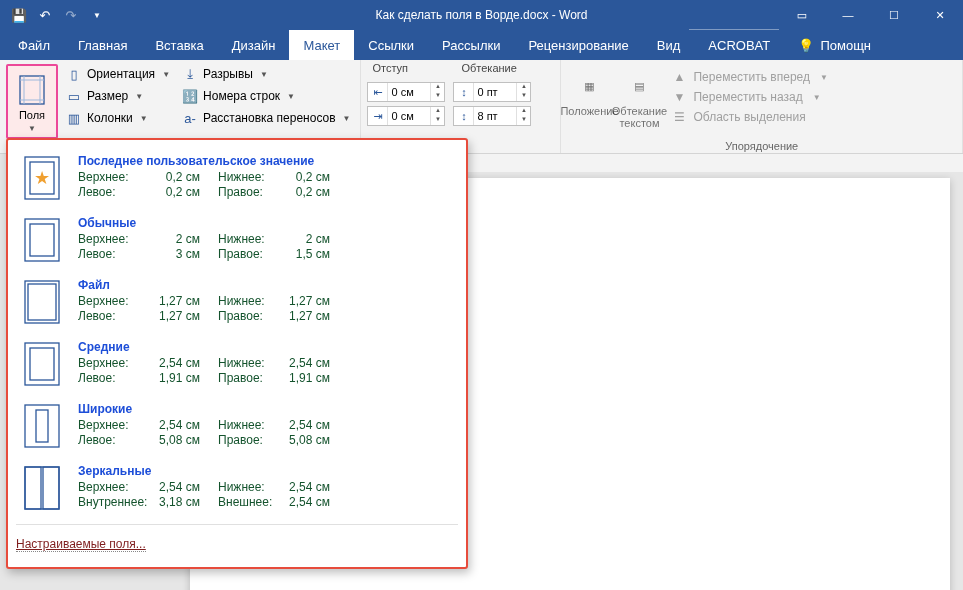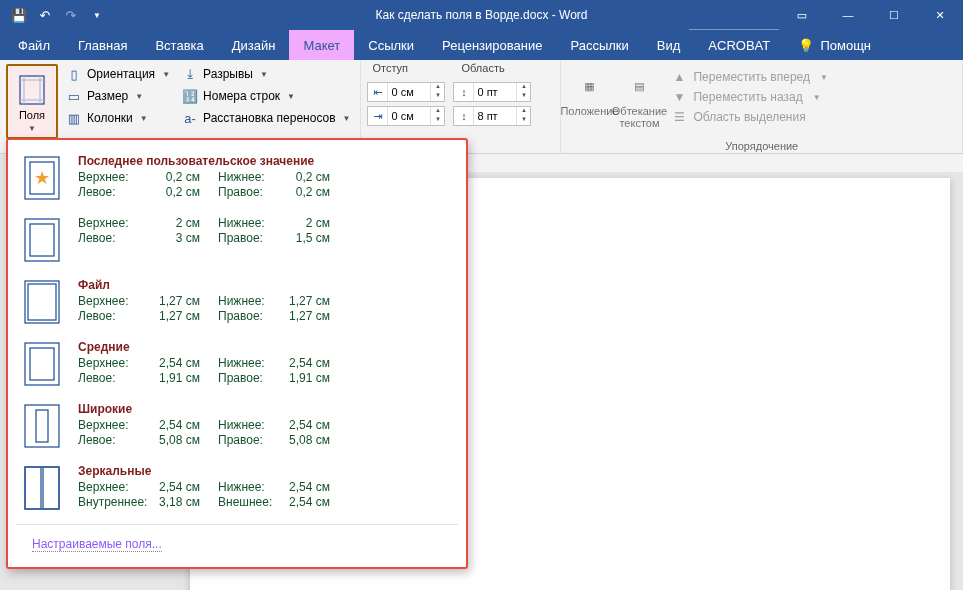--- a/index.html
+++ b/index.html
@@ -9,60 +9,60 @@
 .titlebar { background: #2b579a; height: 30px; display: flex; align-items: center; color: #fff; font-size: 12px; position: relative; }
 .titlebar .qat { display: flex; align-items: center; gap: 4px; padding-left: 8px; }
 .titlebar .qat-icon { width: 22px; height: 22px; display: flex; align-items: center; justify-content: center; color: #fff; font-size: 13px; }
 .titlebar .title { position: absolute; left: 50%; transform: translateX(-50%); white-space: nowrap; }
 .titlebar .wincontrols { margin-left: auto; display: flex; }
 .titlebar .winbtn { width: 46px; height: 30px; display: flex; align-items: center; justify-content: center; font-size: 11px; }
 
 
 .tabs { background: #2b579a; height: 30px; display: flex; align-items: stretch; color: #fff; font-size: 13px; padding-left: 4px; }
 .tab { padding: 0 14px; display: flex; align-items: center; cursor: pointer; }
-.tab.active { background: #f0abfc; color: #2b579a; }
+.tab.active { background: #ffffff; color: #2b579a; }
 .tab.help { display: flex; align-items: center; gap: 6px; }
 .tab.help .bulb { font-size: 13px; }
 
 
 .ribbon { background: #f3f3f3; height: 94px; border-bottom: 1px solid #d4d4d4; display: flex; position: relative; }
 .group { border-right: 1px solid #e1e1e1; padding: 4px 6px 14px 6px; display: flex; flex-direction: column; position: relative; }
 .group-label { position: absolute; bottom: 1px; left: 0; right: 0; text-align: center; font-size: 11px; color: #666; }
 
 .big-btn { width: 44px; display: flex; flex-direction: column; align-items: center; justify-content: flex-start; padding-top: 6px; gap: 3px; font-size: 11px; cursor: pointer; }
 .big-btn .bicon { width: 32px; height: 32px; display: flex; align-items: center; justify-content: center; }
 .big-btn .blabel { text-align: center; line-height: 1.1; }
 
 .btn-col { display: flex; flex-direction: column; gap: 2px; }
 .small-btn { display: flex; align-items: center; gap: 5px; font-size: 12px; padding: 2px 4px; cursor: pointer; white-space: nowrap; }
 .small-btn .sicon { width: 16px; height: 16px; display: flex; align-items: center; justify-content: center; color: #2b579a; font-size: 13px; }
 .small-btn .caret { font-size: 8px; color: #555; margin-left: 2px; }
 
-.margins-active { border: 2px solid #a16207; border-radius: 2px; background: #fdeaea; padding: 2px; }
+.margins-active { border: 2px solid #ec4899; border-radius: 2px; background: #fdeaea; padding: 2px; }
 .param-label { font-size: 11px; color: #444; position: absolute; top: 2px; }
 .spin { display: flex; align-items: center; border: 1px solid #c0c0c0; background: #fff; }
 .spin .spicon { width: 20px; height: 18px; display: flex; align-items: center; justify-content: center; color: #2b579a; font-size: 11px; border-right: 1px solid #e0e0e0; }
 .spin input { width: 42px; height: 18px; border: none; font-size: 11px; padding: 0 3px; outline: none; }
 .spin .spinbtns { width: 14px; display: flex; flex-direction: column; }
 .spin .spb { height: 9px; font-size: 6px; line-height: 6px; text-align: center; border-left: 1px solid #e0e0e0; color: #555; }
 
 .arrange-col { display: flex; flex-direction: column; gap: 2px; padding-top: 4px; }
 .arr-btn { display: flex; align-items: center; gap: 6px; font-size: 12px; color: #a0a0a0; padding: 1px 4px; white-space: nowrap; }
 .arr-btn .aicon { width: 16px; height: 16px; display: flex; align-items: center; justify-content: center; font-size: 12px; }
 
 
 .margins-menu { position: absolute; top: 138px; left: 6px; width: 462px; background: #fff; border: 2px solid #e74c3c; border-radius: 3px; box-shadow: 2px 4px 10px rgba(0,0,0,0.25); z-index: 100; padding: 8px 0; }
 .preset { display: flex; padding: 6px 14px; gap: 14px; cursor: pointer; }
 .preset .picon { width: 42px; height: 50px; flex-shrink: 0; }
 .preset .pbody { flex: 1; }
-.preset .ptitle { font-weight: bold; font-size: 12px; color: #7f1d1d; margin-bottom: 2px; }
+.preset .ptitle { font-weight: bold; font-size: 12px; color: #1d4ed8; margin-bottom: 2px; }
 .preset .pgrid { display: grid; grid-template-columns: 80px 60px 70px 60px; font-size: 12px; color: #14532d; row-gap: 1px; }
 .preset .pgrid .v { text-align: right; padding-right: 18px; }
 .menu-sep { height: 1px; background: #e0e0e0; margin: 4px 8px; }
-.custom-item { padding: 8px 24px; font-size: 12px; color: #8b5cf6; cursor: pointer; }
+.custom-item { padding: 8px 8px; font-size: 12px; color: #7f1d1d; cursor: pointer; text-decoration: underline; }
 .custom-item span { border-bottom: 1px dotted #888; }
 
 
 .docarea { position: absolute; top: 154px; left: 80px; right: 0; bottom: 0; background: #e6e6e6; }
 .ruler { position: absolute; top: 0; left: 0; right: 0; height: 18px; background: #f3f3f3; }
 .page { position: absolute; top: 24px; left: 110px; width: 760px; height: 500px; background: #fff; box-shadow: 0 2px 8px rgba(0,0,0,0.2); }
 
 svg.margicon rect { fill: none; stroke: #2b579a; stroke-width: 1.3; }
 svg.margicon line { stroke: #9db8dc; stroke-width: 1; }
 </style>
@@ -86,22 +86,22 @@
   </div>
 </div>
 
 <div class="tabs">
   <div class="tab">Файл</div>
   <div class="tab">Главная</div>
   <div class="tab">Вставка</div>
   <div class="tab">Дизайн</div>
   <div class="tab active">Макет</div>
   <div class="tab">Ссылки</div>
+  <div class="tab">Рассылки</div>
   <div class="tab">Рецензирование</div>
-  <div class="tab">Рассылки</div>
   <div class="tab">Вид</div>
   <div class="tab">ACROBAT</div>
   <div class="tab help">
       <span class="bulb">💡</span>
       <span>Помощн</span>
     </div>
 </div>
 
 <div class="ribbon">
 
@@ -151,21 +151,21 @@
       <div class="small-btn">
           <span class="sicon">a-</span>
           <span>Расстановка переносов</span>
           <span class="caret">▼</span>
         </div>
     </div>
   </div>
 
   <div class="group" style="width:200px;position:relative;">
     <div class="param-label" style="left:11px">Отступ</div>
-    <div class="param-label" style="left:100px">Область</div>
+    <div class="param-label" style="left:100px">Обтекание</div>
     <div style="display:flex;gap:8px;padding-top:18px;">
       <div style="display:flex;flex-direction:column;gap:4px;">
         <div class="spin">
             <div class="spicon">⇤</div>
             <input value="0 см" style="">
             <div class="spinbtns">
               <div class="spb">▲</div>
               <div class="spb">▼</div>
             </div>
           </div>
@@ -253,20 +253,21 @@
           <div class="v">0,2 см</div>
       </div>
     </div>
     </div>
     <div class="preset">
     <div class="picon"><svg class="margicon" width="40" height="48">
           <rect x="3" y="3" width="34" height="42"></rect>
           <rect x="8" y="8" width="24" height="32"></rect>
         </svg></div>
     <div class="pbody">
+      <div class="ptitle">Обычные</div>
       <div class="pgrid">
         <div>Верхнее:</div>
           <div class="v">2 см</div>
         <div>Нижнее:</div>
           <div class="v">2 см</div>
         <div>Левое:</div>
           <div class="v">3 см</div>
         <div>Правое:</div>
           <div class="v">1,5 см</div>
       </div>

